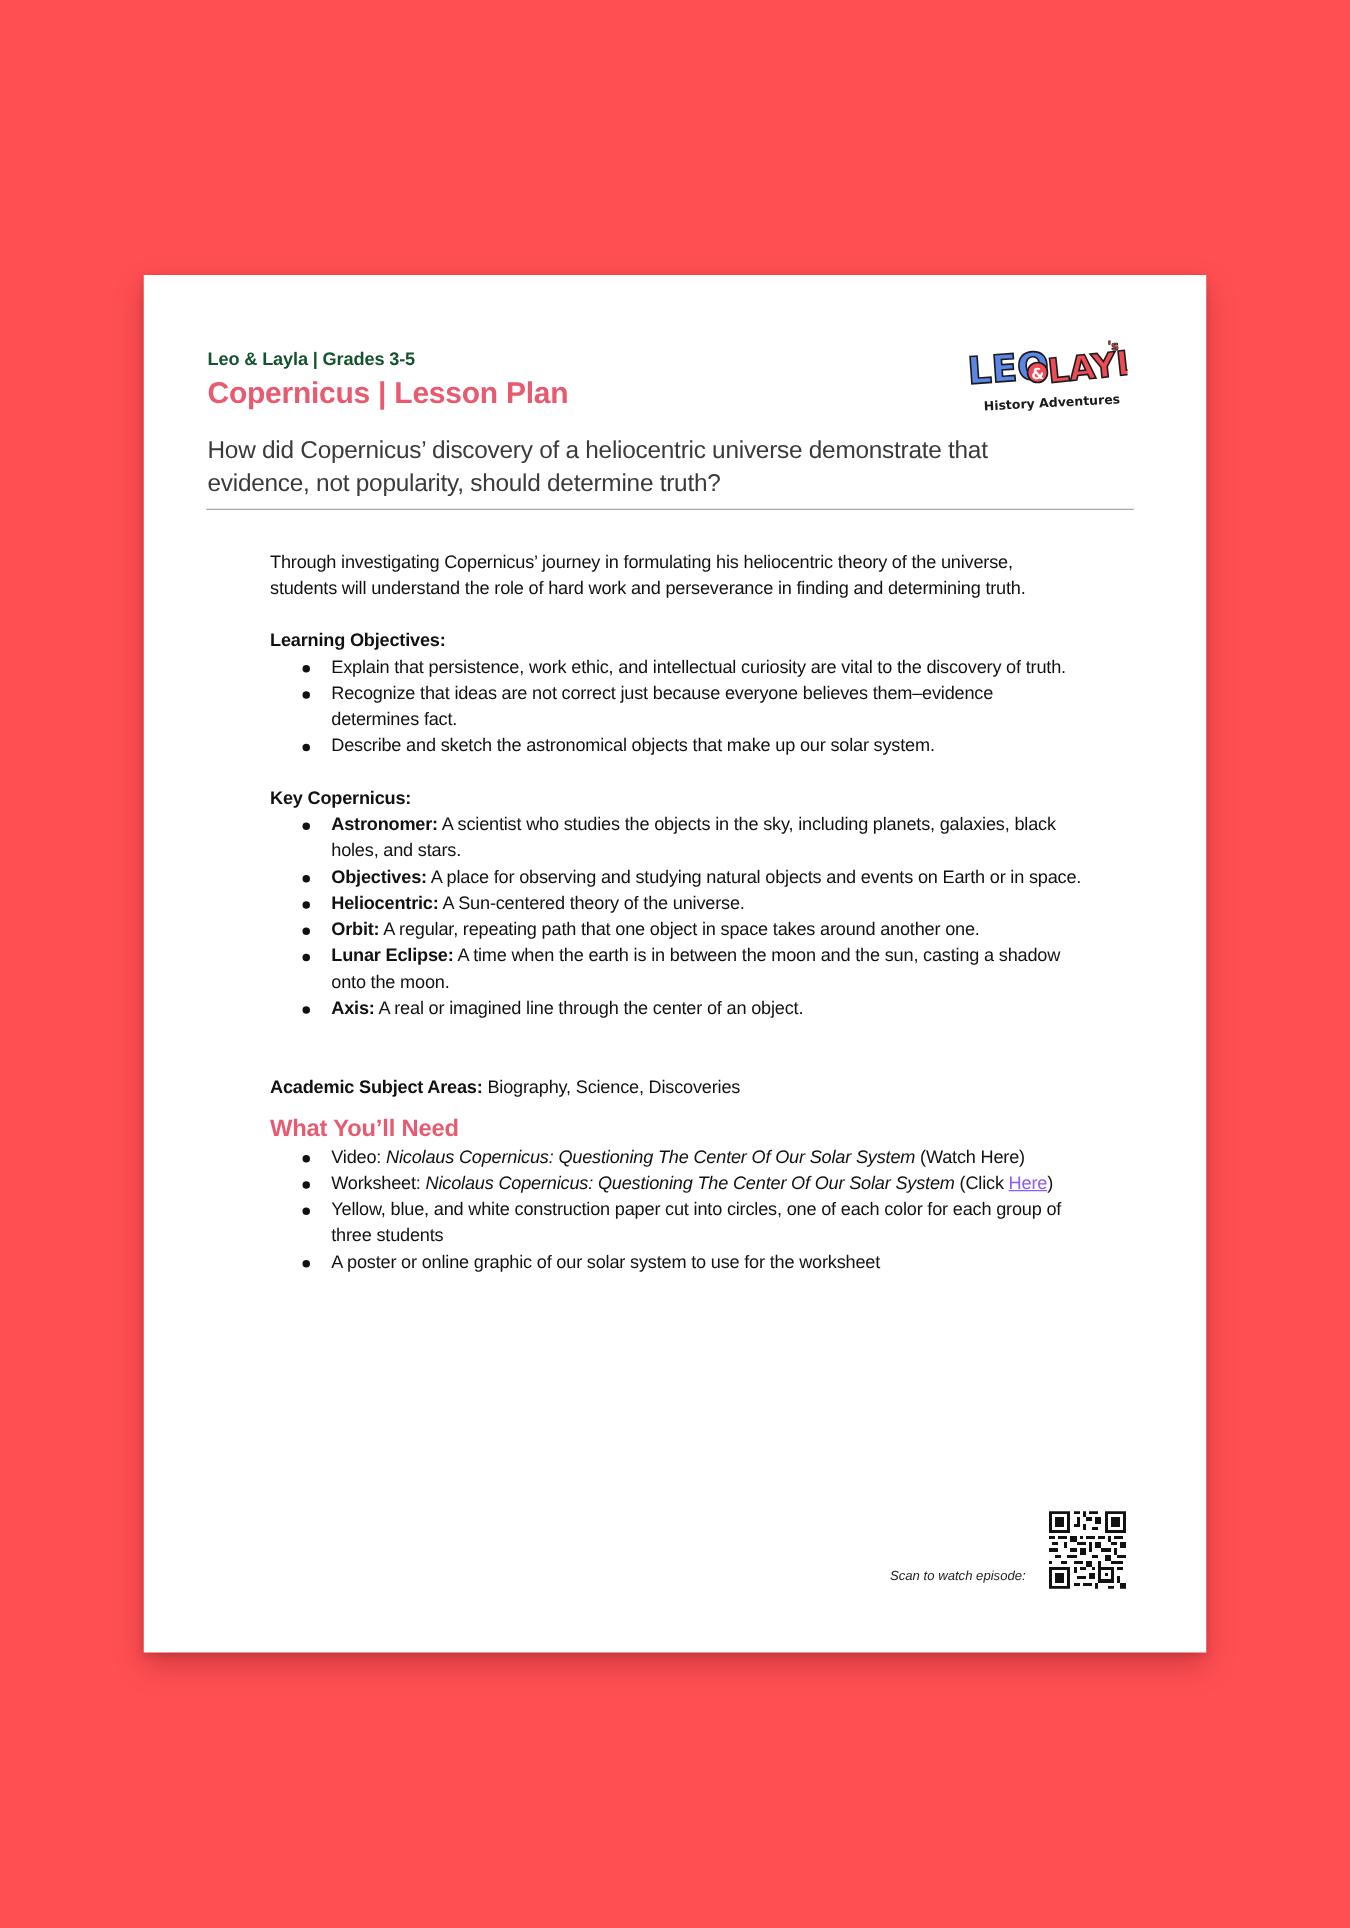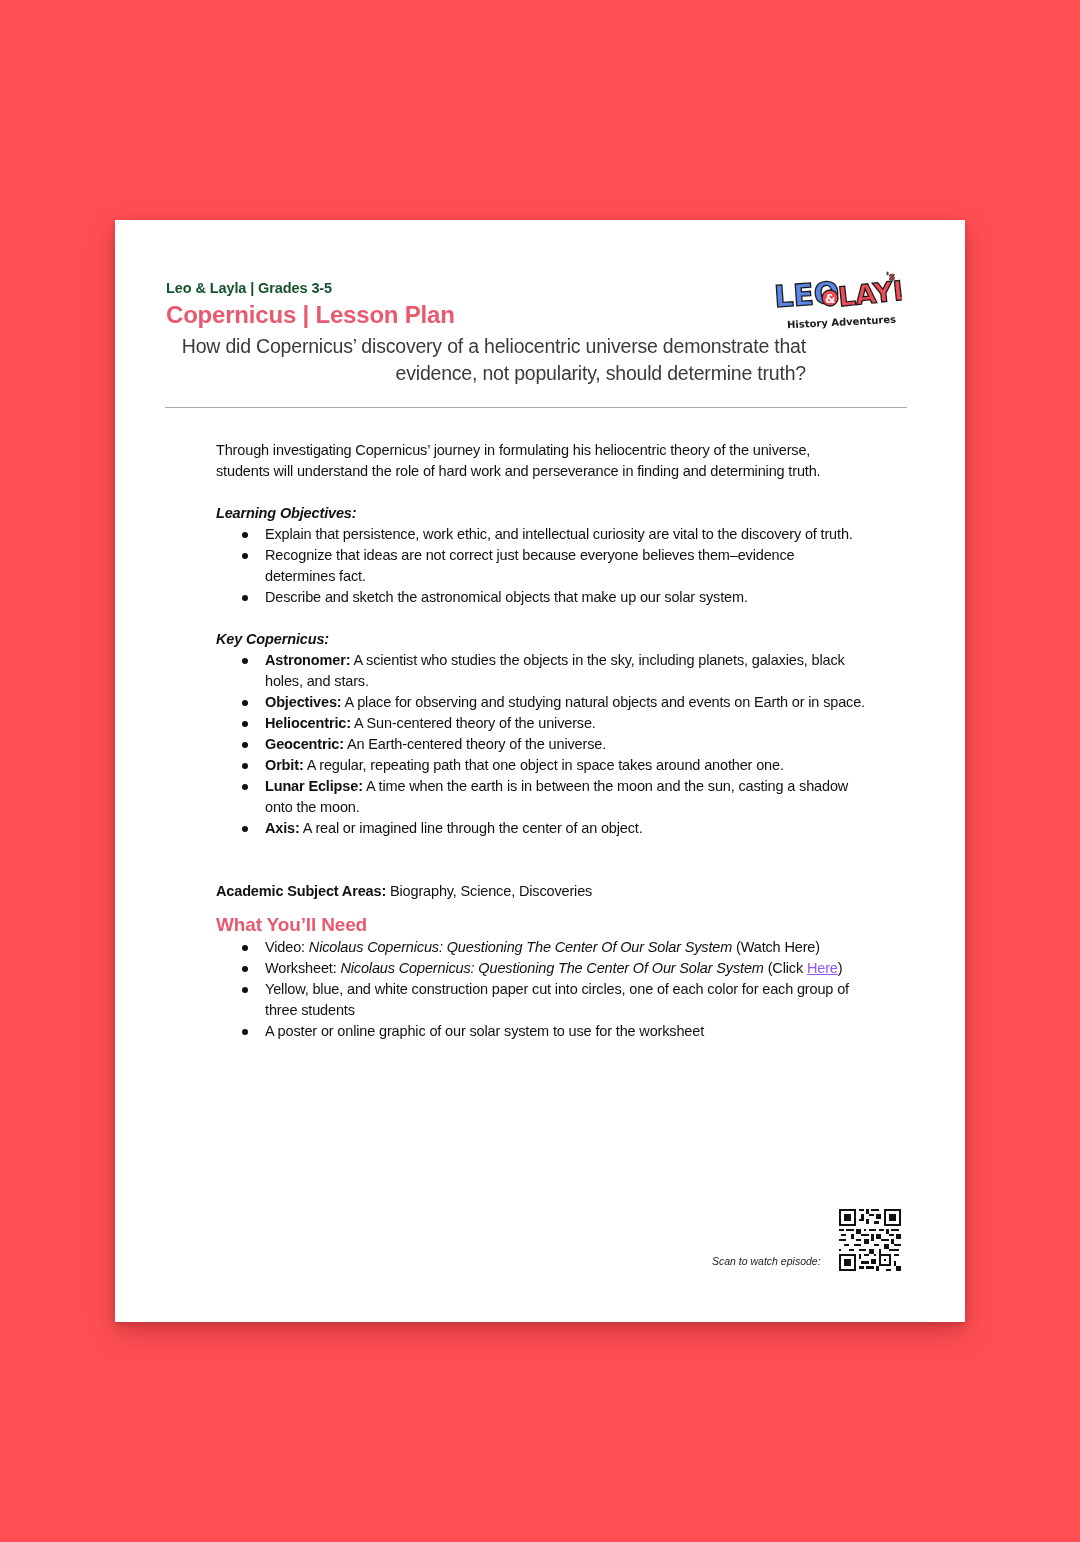--- a/index.html
+++ b/index.html
@@ -20,39 +20,38 @@
     .header { position: absolute; left: 51px; top: 58px; width: 640px; }
     .subtitle {
       font-size: 14.5px; color: #14532d; font-weight: 700; letter-spacing: -0.1px;
       height: 20px; line-height: 20px;
     }
     .title {
       font-size: 24px; font-weight: bold; color: #e85a70; line-height: 30px;
       margin-top: 2px; letter-spacing: -0.2px;
     }
     .question {
-      font-size: 19.5px; color: #3a3a3a; line-height: 27px; margin-top: 3px;
+      font-size: 19.5px; color: #3a3a3a; line-height: 27px; margin-top: 17px;
       letter-spacing: -0.2px;
-      text-align: right;
     }
     .logo {
       position: absolute; left: 657px; top: 44px; width: 130px; height: 72px;
     }
     .divider {
       position: absolute; left: 50px; top: 187px; width: 742px; height: 1px;
       background: #a8a8a8;
     }
     .body {
       position: absolute; left: 101px; top: 220px; width: 650px;
       font-size: 14.5px; color: #111; line-height: 21px;
       letter-spacing: -0.15px;
     }
     .body p { margin: 0; }
     .gap { height: 21px; }
-    .label { font-weight: bold; font-style: italic; }
+    .label { font-weight: bold; }
     ul.bullets { margin: 0; padding: 0; list-style: none; }
     ul.bullets li { position: relative; padding-left: 49px; }
     ul.bullets li .dot {
       position: absolute; left: 26px; top: 8px; width: 6px; height: 6px;
       border-radius: 50%; background: #111;
     }
     .section-title {
       font-size: 19px; font-weight: bold; color: #e85a70; line-height: 24px;
       margin-top: 0px; margin-bottom: 0px;
     }
@@ -101,21 +100,20 @@
       <li><span class="dot"></span><span>Recognize that ideas are not correct just because everyone believes them–evidence determines fact.</span></li>
       <li><span class="dot"></span><span>Describe and sketch the astronomical objects that make up our solar system.</span></li>
     </ul>
     <div class="gap"></div>
 
     <p class="label">Key Copernicus:</p>
     <ul class="bullets">
       <li><span class="dot"></span><b>Astronomer:</b><span> A scientist who studies the objects in the sky, including planets, galaxies, black holes, and stars.</span></li>
       <li><span class="dot"></span><b>Objectives:</b><span> A place for observing and studying natural objects and events on Earth or in space.</span></li>
       <li><span class="dot"></span><b>Heliocentric:</b><span> A Sun-centered theory of the universe.</span></li>
-      <li><span class="dot"></span><b>Geocentric:</b><span> An Earth-centered theory of the universe.</span></li>
       <li><span class="dot"></span><b>Orbit:</b><span> A regular, repeating path that one object in space takes around another one.</span></li>
       <li><span class="dot"></span><b>Lunar Eclipse:</b><span> A time when the earth is in between the moon and the sun, casting a shadow onto the moon.</span></li>
       <li><span class="dot"></span><b>Axis:</b><span> A real or imagined line through the center of an object.</span></li>
     </ul>
     <div class="gap"></div>
 
     <div class="gap"></div>
 
     <p><b>Academic Subject Areas:</b><span> Biography, Science, Discoveries</span></p>
     <div class="gap" style="height:11px"></div>

